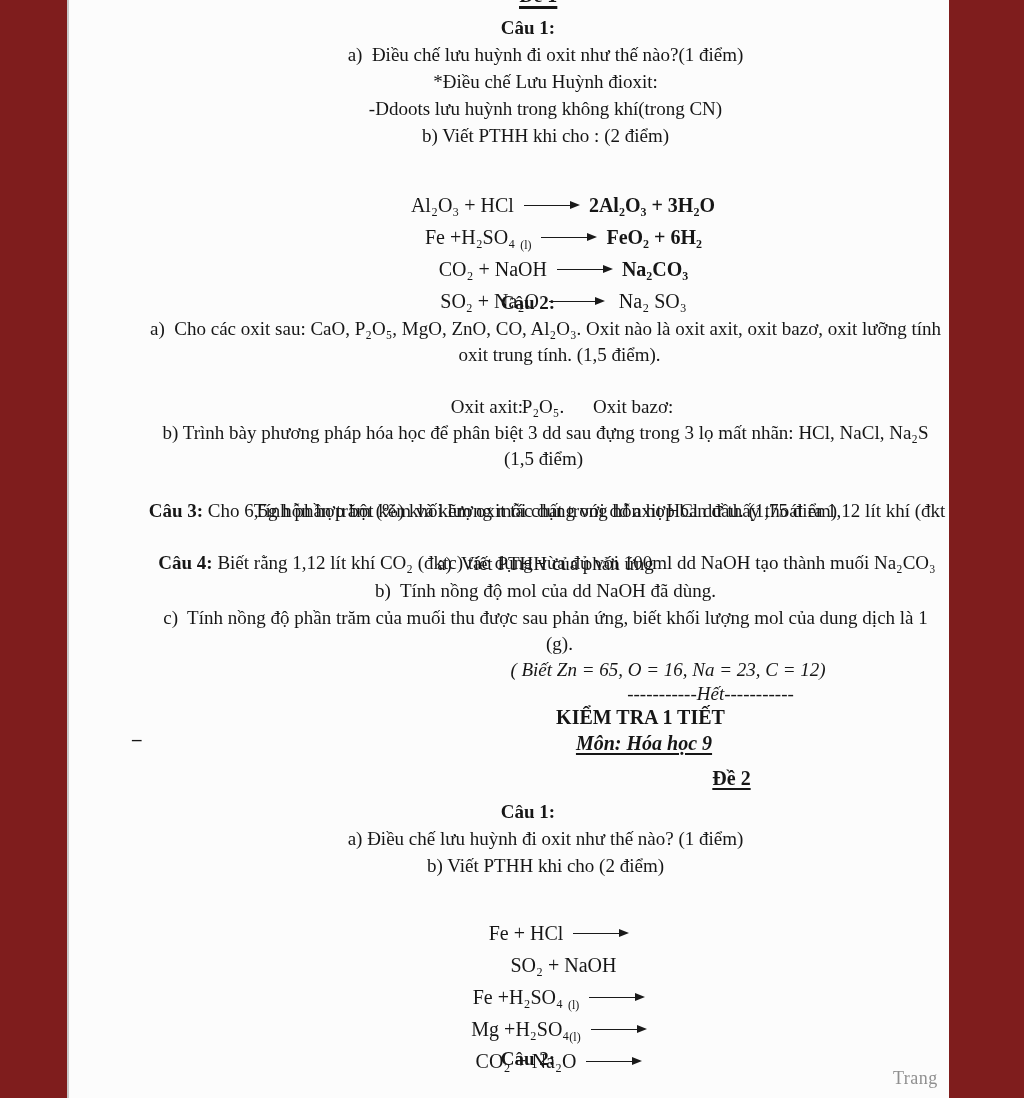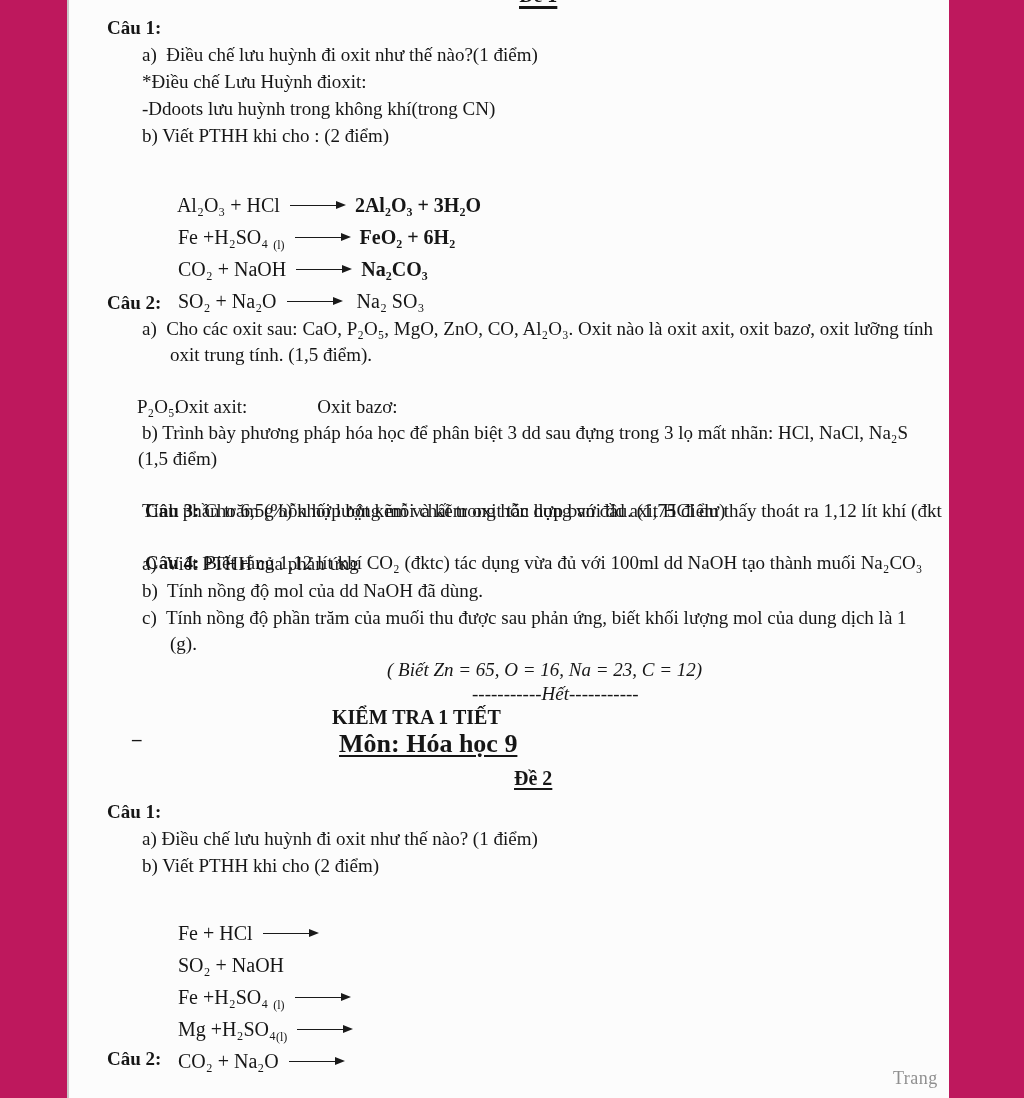--- a/index.html
+++ b/index.html
@@ -1,21 +1,21 @@
 <!DOCTYPE html>
 <html><head>
 <meta charset="utf-8">
 <style>
   html,body { margin:0; padding:0; }
   body {
     width:1024px; height:1098px; overflow:hidden;
     background:#000;
     font-family:"Liberation Serif","DejaVu Serif",serif;
   }
-  .stage { position:relative; width:1024px; height:1098px; background:#be185d; }
+  .stage { position:relative; width:1024px; height:1098px; background:#7f1d1d;text-align:center; }
   .page {
     position:absolute; left:67px; top:0; width:880px; height:1098px;
     background:#fcfcfc; overflow:hidden;
     border-left:2px solid #c9c9c9;
     color:#161616;
     filter:blur(0.3px);
   }
   .content { position:relative; padding-top:14px; font-size:19px; }
   .line { white-space:pre; line-height:27px; height:27px; overflow:visible; }
   .lh26 { line-height:26px; height:26px; }
@@ -36,21 +36,21 @@
   .arrow::before { content:""; position:absolute; left:0; right:5px; top:6px; border-top:1.7px solid #1a1a1a; }
   .arrow::after { content:""; position:absolute; right:0; top:2px; width:0; height:0;
                   border-left:10px solid #1a1a1a; border-top:4.6px solid transparent; border-bottom:4.6px solid transparent; }
 
   .de-frag { position:absolute; top:-16px; left:450px; font-size:20px; font-weight:bold;
              text-decoration:underline; text-decoration-thickness:2.5px; text-underline-offset:4px; }
   .oxit-gap { margin-left:70px; }
   .given-line { padding-left:318px; font-size:19px; }
   .het-line { padding-left:403px; line-height:22px; height:22px; }
   .kiemtra { padding-left:263px; font-size:20px; line-height:25px; height:25px;font-family:Liberation Serif, serif; }
-  .mon { padding-left:270px; font-size:26px; line-height:27px; height:27px; }
+  .mon { padding-left:270px; font-size:20px; line-height:27px; height:27px;font-style:italic; }
   .de2 { padding-left:445px; font-size:20px; margin-top:8px; } .mt4 { margin-top:4px; } .mt6 { margin-top:6px; } .mt8 { margin-top:8px; }
   .side-dash { position:absolute; left:63px; top:728px; font-weight:bold; font-size:19px; }
   .footer { position:absolute; left:824px; top:1068px; font-size:18px; color:#8f8f8f; letter-spacing:0.5px; }
 </style>
 </head>
 <body>
 
 <div class="stage">
   <div class="page">
 

